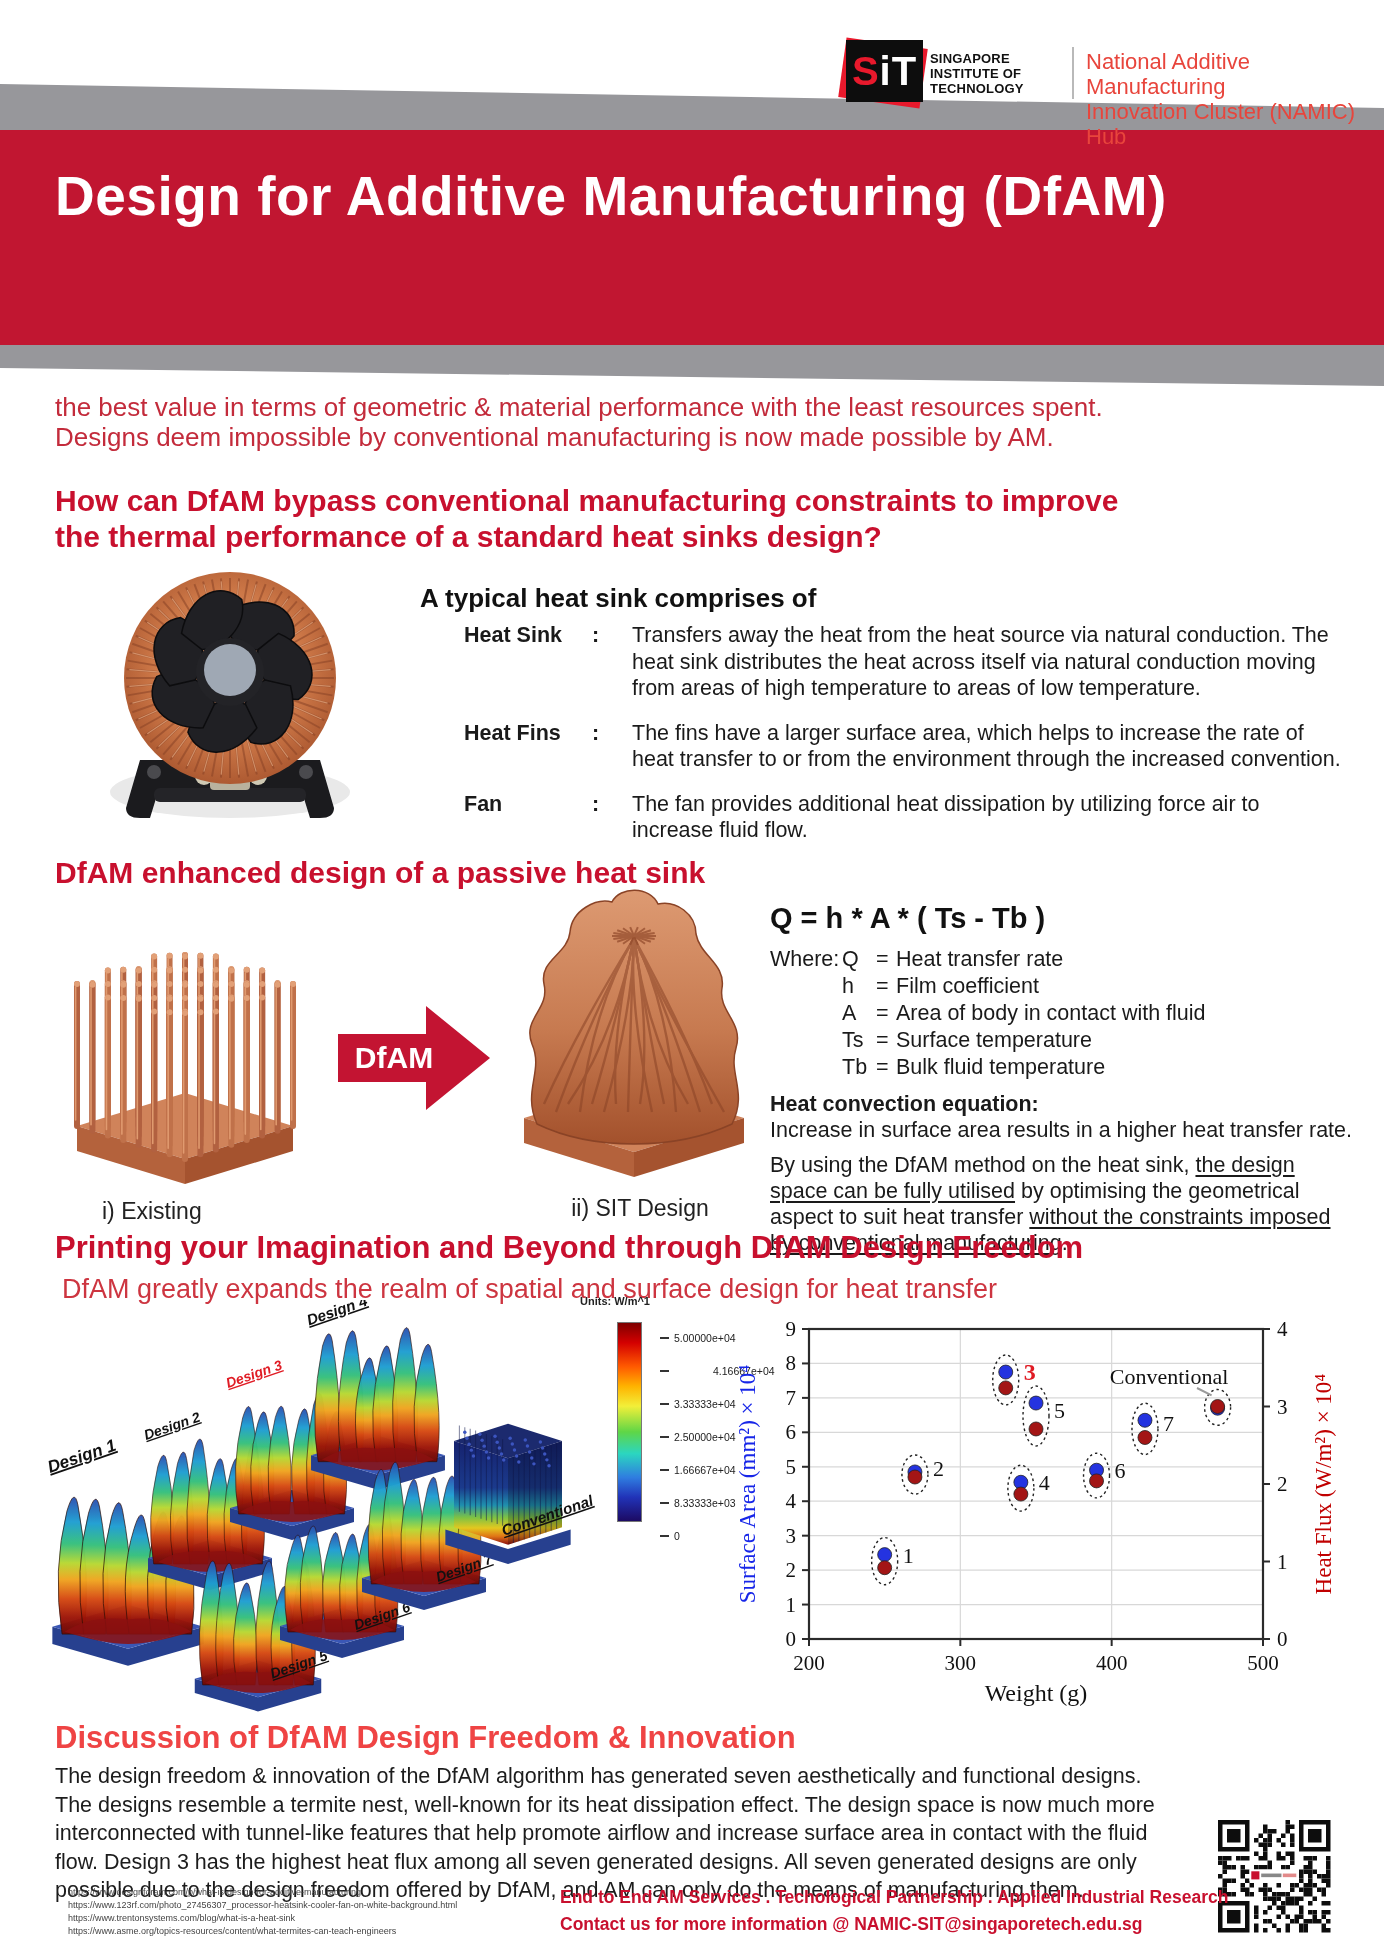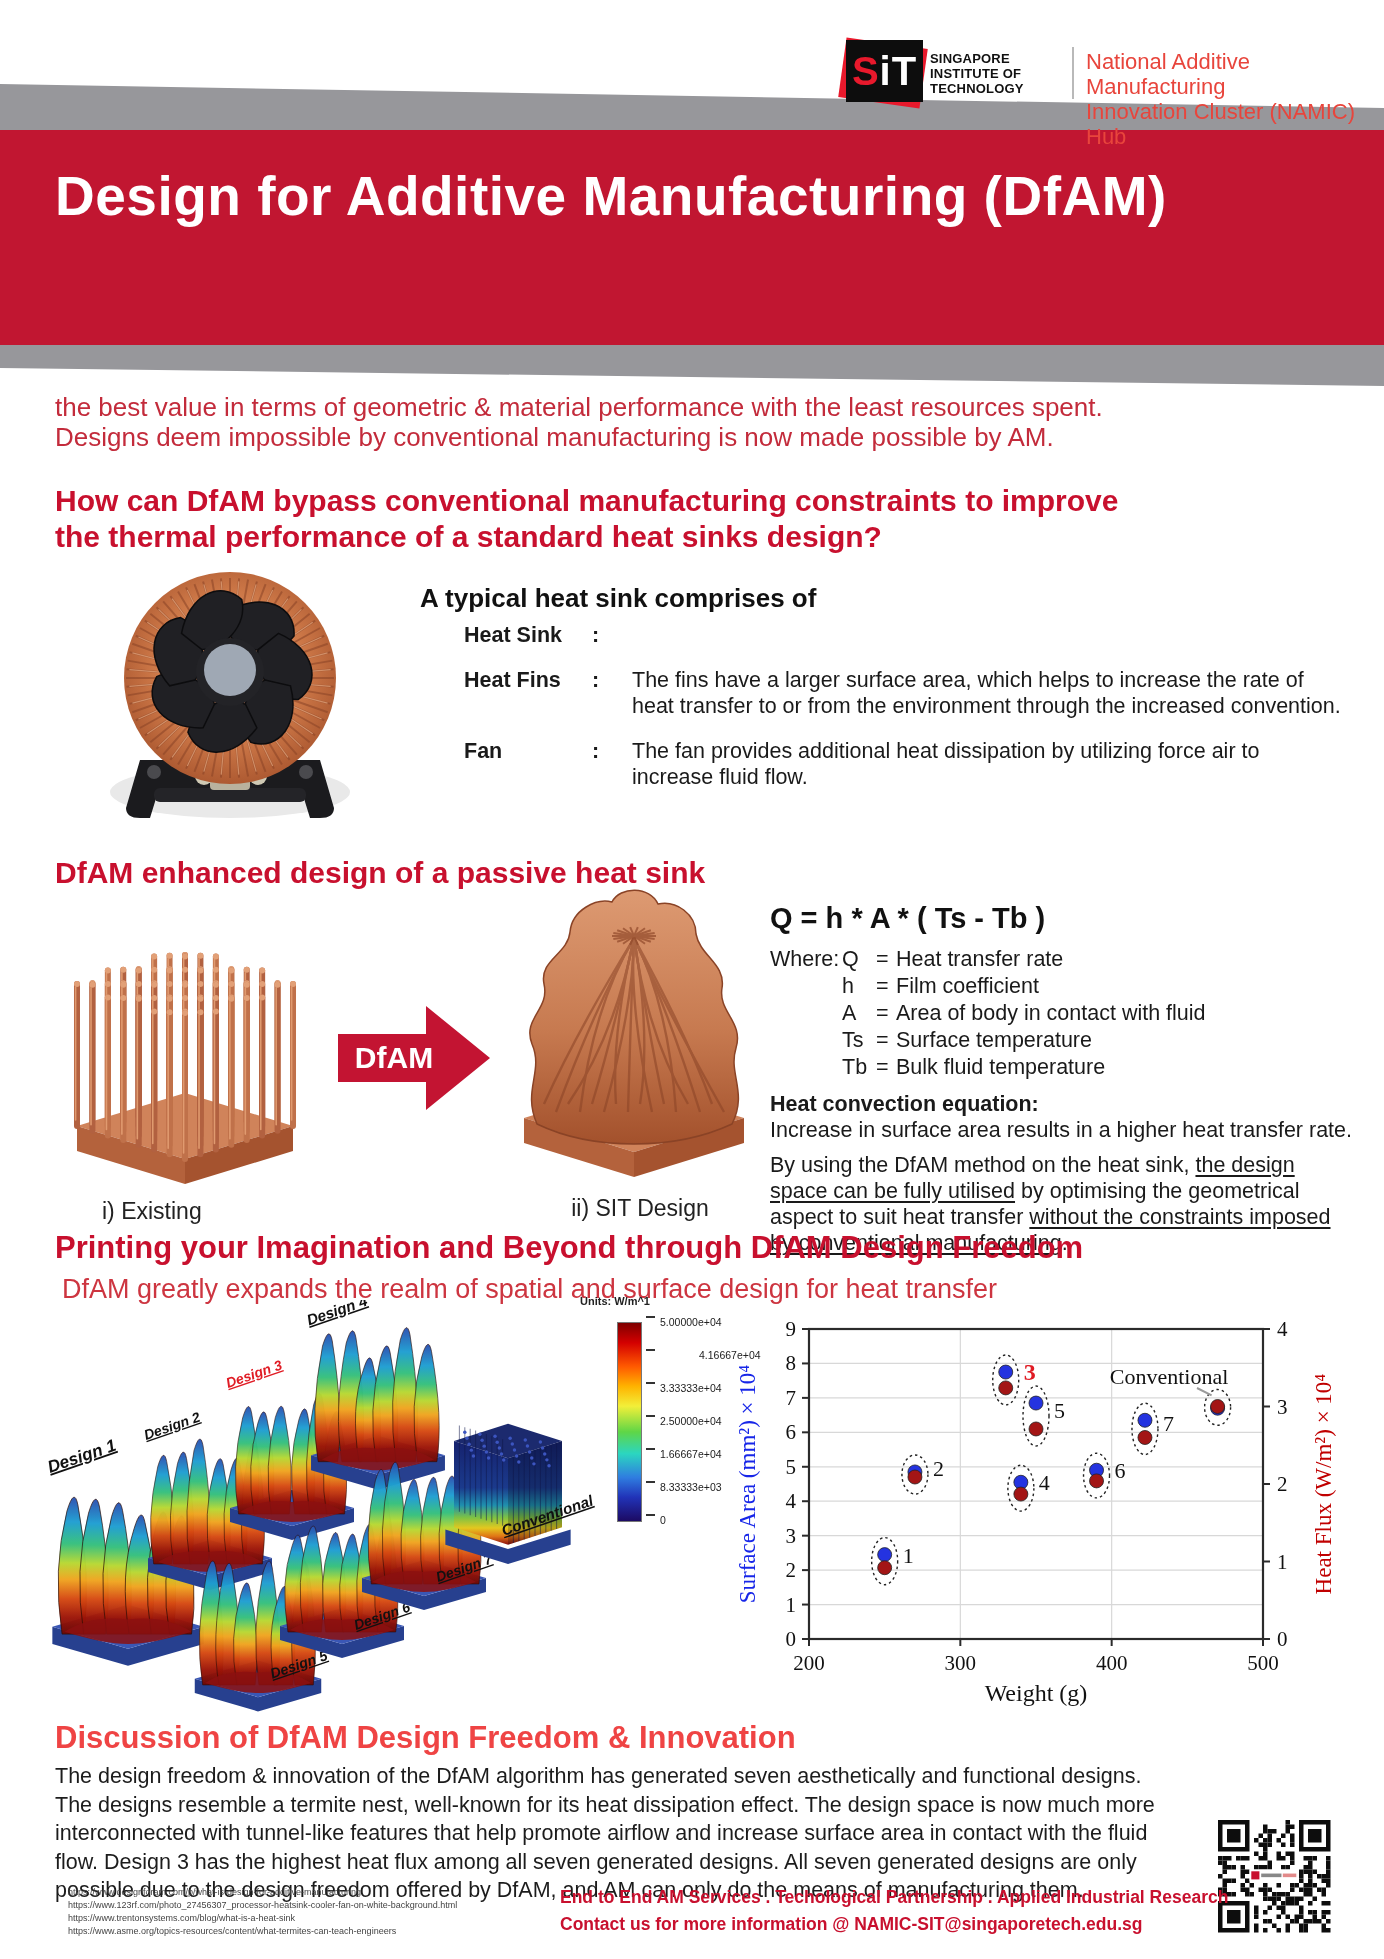--- a/index.html
+++ b/index.html
@@ -39,21 +39,21 @@
   .conv-text{position:absolute;left:770px;top:1118px;font-size:21.5px;}
   .byusing{position:absolute;left:770px;top:1152px;width:585px;font-size:21.5px;line-height:26px;}
   .byusing u{text-decoration-thickness:1.5px;text-underline-offset:3px;}
   
   .print-head{position:absolute;left:55px;top:1230px;font-size:31px;font-weight:700;color:#c8102e;}
   .print-sub{position:absolute;left:62px;top:1274px;font-size:27px;color:#cd3540;font-weight:500;}
   .units{position:absolute;left:580px;top:1295px;width:110px;font-size:11px;color:#222;font-weight:600;}
   .cbar{position:absolute;left:617px;top:1322px;width:23px;height:198px;border:1px solid #777;
         background:linear-gradient(to bottom,#7e0000 0%,#d40000 10%,#ff5a00 22%,#ffb300 32%,#f2ef39 42%,#5fd646 55%,#2bd6c0 66%,#2f7de0 78%,#2133b8 88%,#1c0a63 100%);}
   .cbar-ticks{position:absolute;left:644px;top:1316px;font-size:10.5px;color:#222;}
-  .cbar-tick{position:absolute;left:2px;display:flex;align-items:flex-start;height:12px;}
+  .cbar-tick{position:absolute;left:16px;display:flex;align-items:center;height:12px;margin-top:16px;}
   .cbar-dash{width:9px;height:2px;background:#333;margin-right:5px;}
   
   .disc-head{position:absolute;left:55px;top:1720px;font-size:31px;font-weight:700;color:#ef4444;}
   .disc-body{position:absolute;left:55px;top:1762px;font-size:21.5px;line-height:28.5px;color:#1c1c1c;}
   
   .refs{position:absolute;left:68px;top:1886px;font-size:9px;line-height:13px;color:#444;}
   .contact{position:absolute;left:560px;top:1884px;width:700px;font-size:17.5px;line-height:27px;font-weight:700;color:#c8102e;}
 </style>
 </head>
 <body>
@@ -237,20 +237,21 @@
       </g>
     <circle cx="168" cy="112" r="34" fill="#232327"></circle>
     <circle cx="168" cy="110" r="26" fill="#9fa8b4"></circle>
   </svg>
 
   <div class="typ-head">A typical heat sink comprises of</div>
   <div class="typ-rows" id="typRows">
       <div class="typ-row">
         <div class="typ-term">Heat Sink</div>
         <div class="typ-colon">:</div>
+        <div class="typ-def">Transfers away the heat from the heat source via natural conduction. The heat sink distributes the heat across itself via natural conduction moving from areas of high temperature to areas of low temperature.</div>
       </div>
       <div class="typ-row">
         <div class="typ-term">Heat Fins</div>
         <div class="typ-colon">:</div>
         <div class="typ-def">The fins have a larger surface area, which helps to increase the rate of heat transfer to or from the environment through the increased convention.</div>
       </div>
       <div class="typ-row">
         <div class="typ-term">Fan</div>
         <div class="typ-colon">:</div>
         <div class="typ-def">The fan provides additional heat dissipation by utilizing force air to increase fluid flow.</div>

